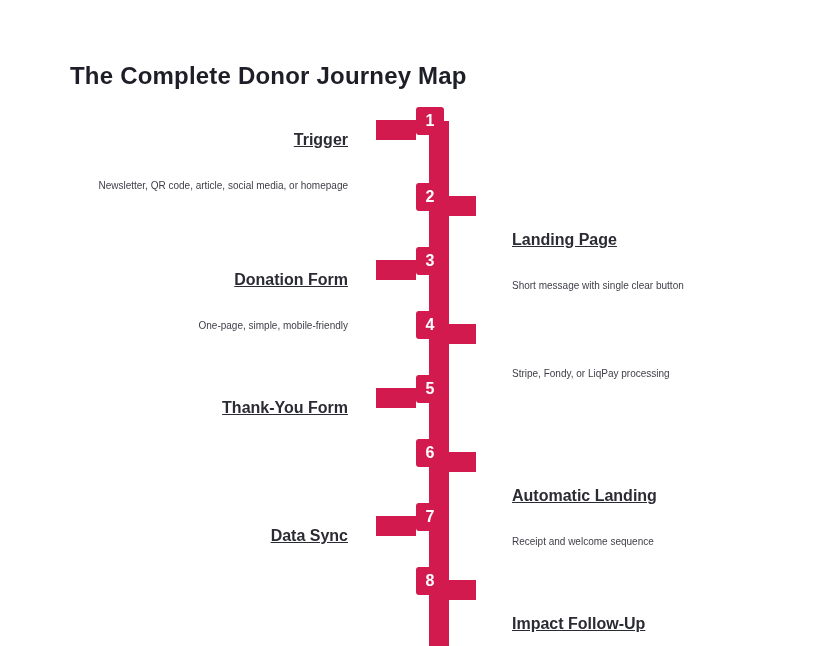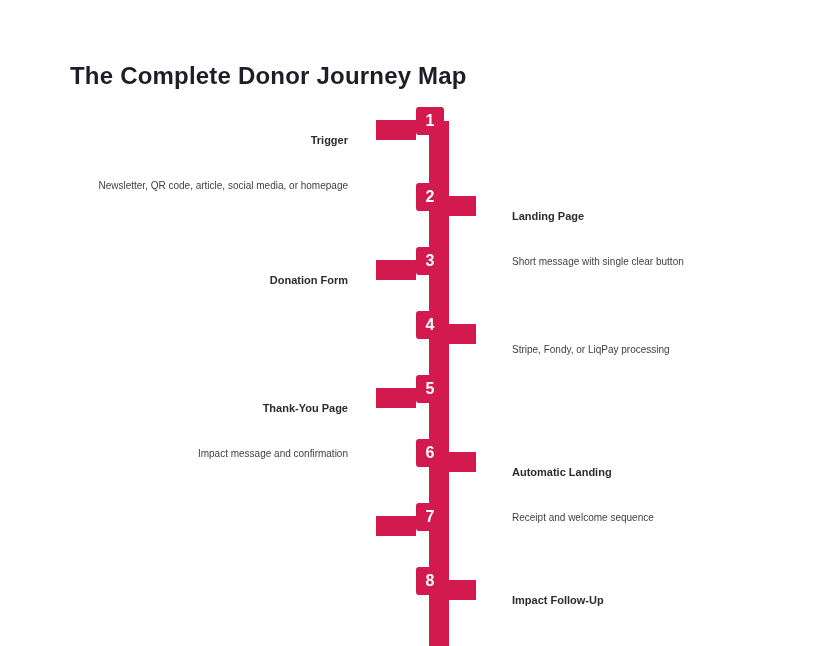--- a/index.html
+++ b/index.html
@@ -24,24 +24,25 @@
     position:absolute; left:396px; top:0; width:28px; height:28px;
     background:var(--accent,#d31a4f); color:#ffffff; border-radius:3px;
     display:flex; align-items:center; justify-content:center;
     font-size:16px; font-weight:700;
   }
   .connector { position:absolute; top:13px; height:2px; background:var(--accent,#d31a4f); }
   .step.left  .connector { left:356px; width:40px; }
   .step.right .connector { left:424px; width:32px; }
   .text-block { position:absolute; top:3px; }
   .step.left  .text-block { left:40px;  width:308px; text-align:right; }
-  .step.right .text-block { left:472px; width:320px; text-align:left; }
+  .step.right .text-block { left:472px; width:320px; text-align:left;margin-top:24px; }
   .step-title {
-    font-size:11px; font-weight:700; line-height:20px;
+    font-size:16px; font-weight:700; line-height:20px;
     color:var(--step-title-color,#2b2b34);
+    text-decoration:underline;
   }
   .step-desc {
     margin-top:8px; font-size:10px; line-height:16px; font-weight:400;
     color:var(--desc-color,#3e3e48);
   }
 </style>
 </head>
 <body>
 
 <div class="canvas">
@@ -64,53 +65,54 @@
       <div class="step-title">Landing Page</div>
       <div class="step-desc">Short message with single clear button</div>
     </div>
     <div class="connector"></div>
     <div class="num-box">2</div>
   </div>
 
   <div class="step left" style="top:227px">
     <div class="text-block">
       <div class="step-title">Donation Form</div>
+      <div class="step-desc">One-page, simple, mobile-friendly</div>
     </div>
     <div class="connector"></div>
     <div class="num-box">3</div>
   </div>
 
   <div class="step right" style="top:291px">
     <div class="text-block">
       <div class="step-desc">Stripe, Fondy, or LiqPay processing</div>
     </div>
     <div class="connector"></div>
     <div class="num-box">4</div>
   </div>
 
   <div class="step left" style="top:355px">
     <div class="text-block">
-      <div class="step-title">Thank-You Page</div>
-      <div class="step-desc">Impact message and confirmation</div>
+      <div class="step-title">Thank-You Form</div>
     </div>
     <div class="connector"></div>
     <div class="num-box">5</div>
   </div>
 
   <div class="step right" style="top:419px">
     <div class="text-block">
       <div class="step-title">Automatic Landing</div>
       <div class="step-desc">Receipt and welcome sequence</div>
     </div>
     <div class="connector"></div>
     <div class="num-box">6</div>
   </div>
 
   <div class="step left" style="top:483px">
     <div class="text-block">
+      <div class="step-title">Data Sync</div>
     </div>
     <div class="connector"></div>
     <div class="num-box">7</div>
   </div>
 
   <div class="step right" style="top:547px">
     <div class="text-block">
       <div class="step-title">Impact Follow-Up</div>
     </div>
     <div class="connector"></div>

